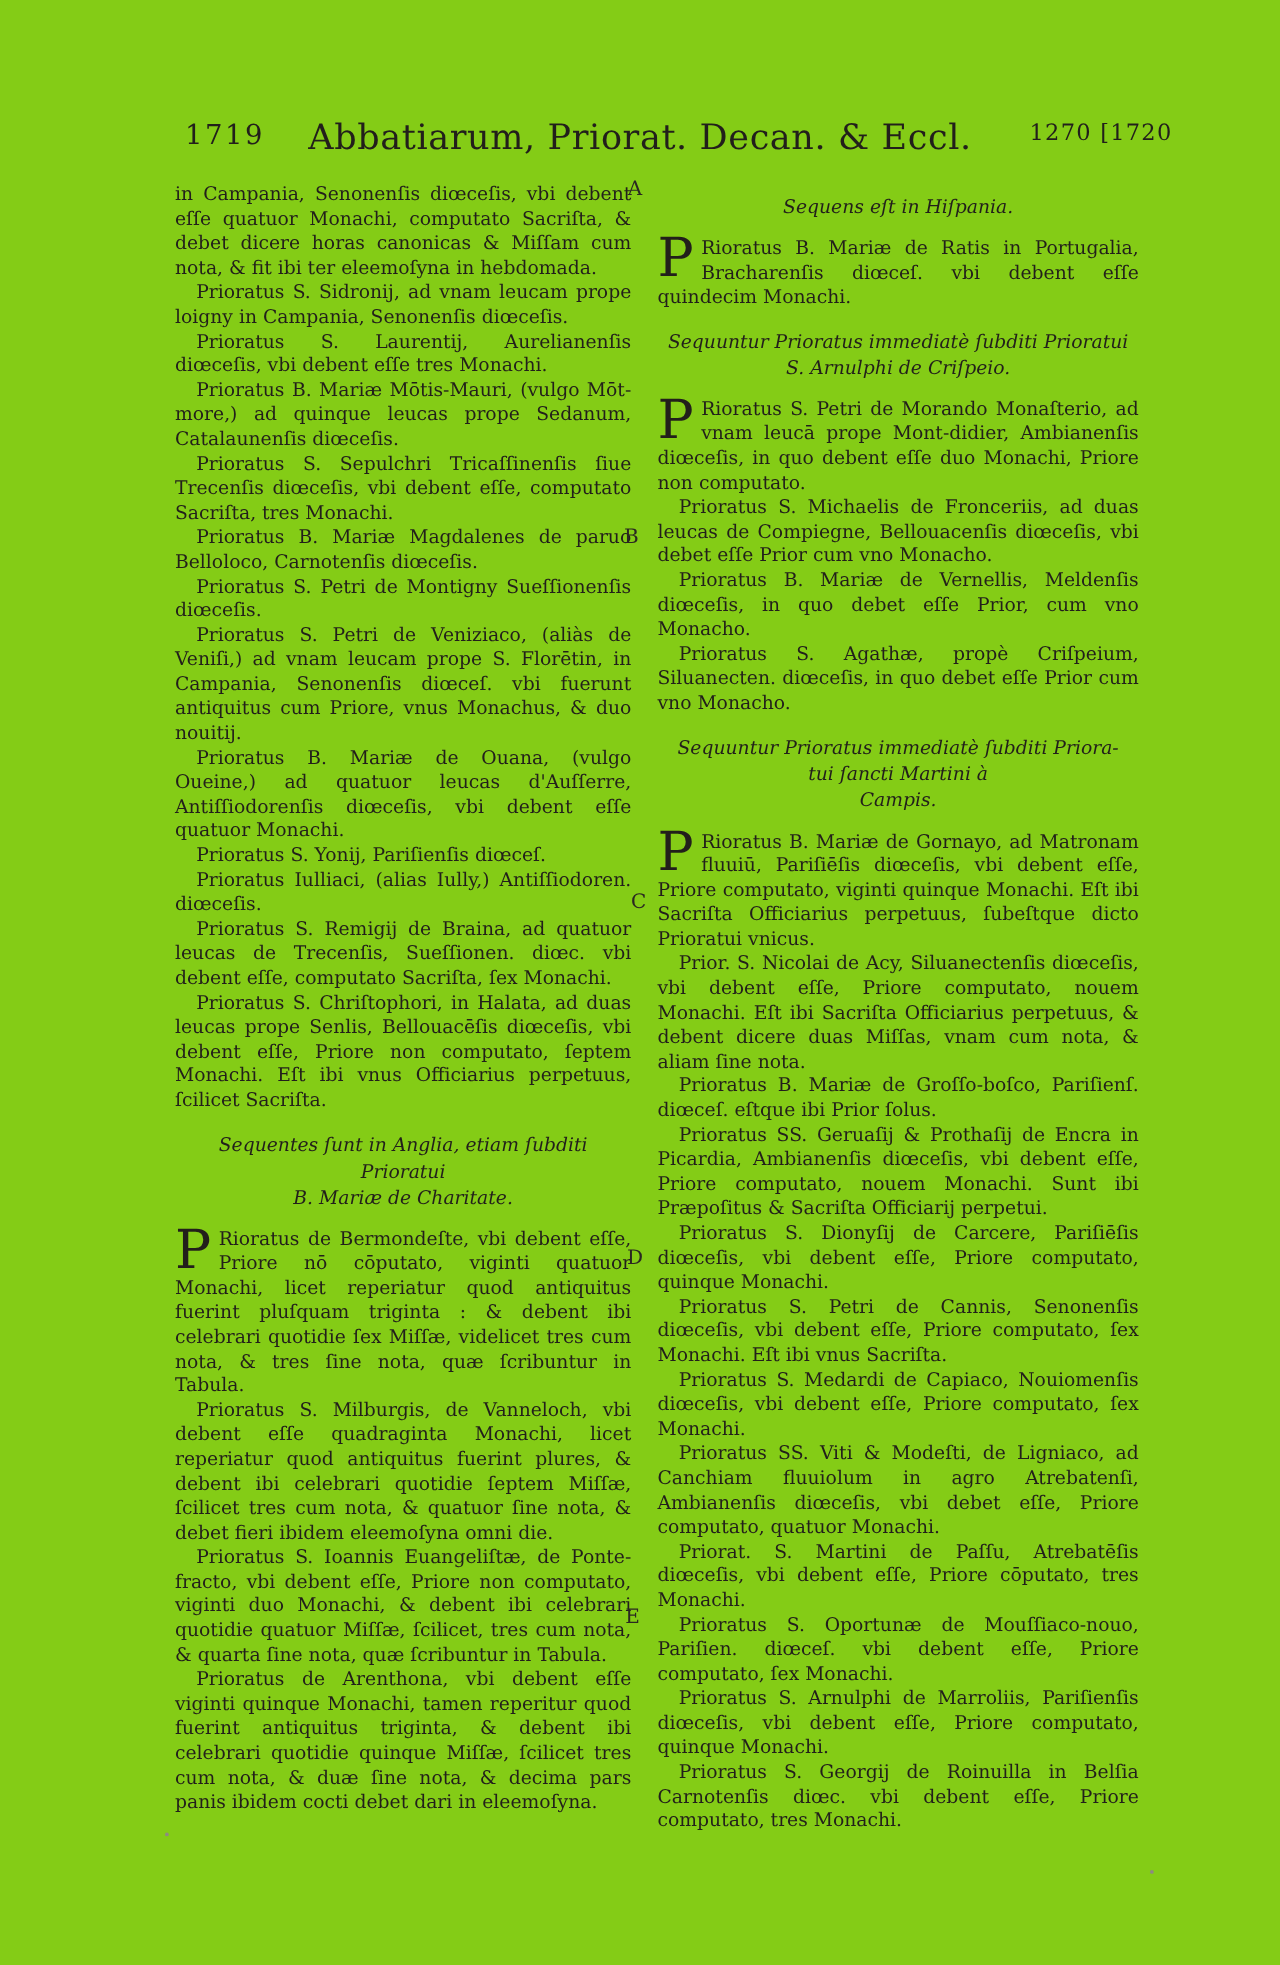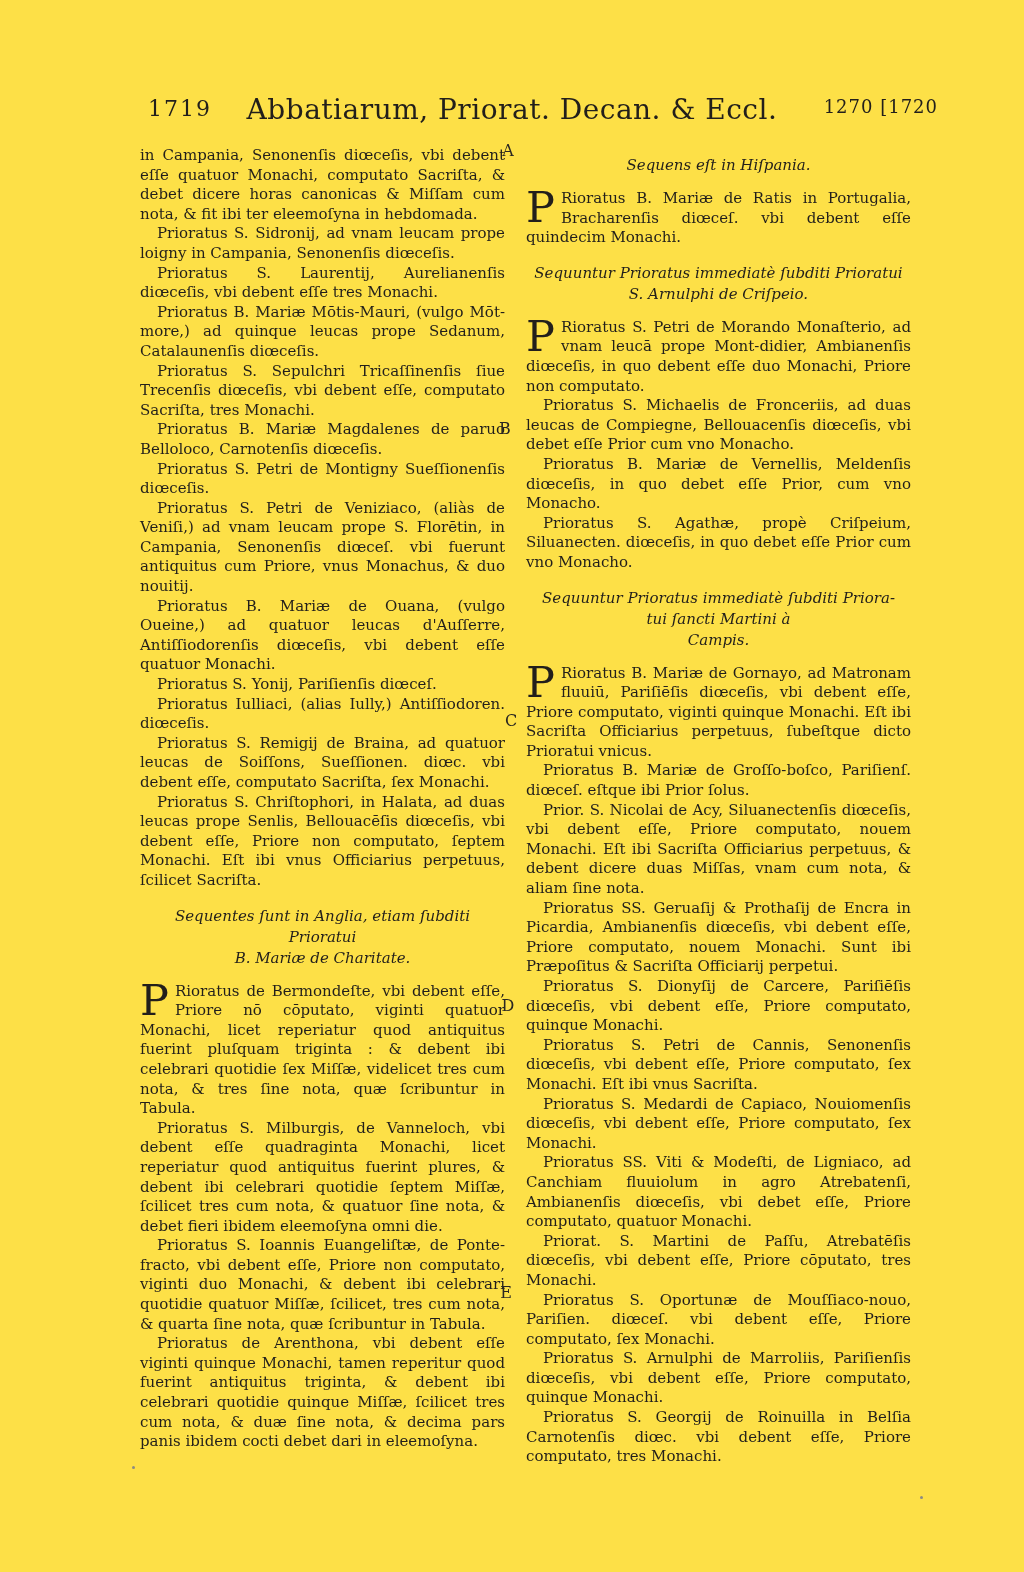--- a/index.html
+++ b/index.html
@@ -1,21 +1,21 @@
 <!DOCTYPE html>
 <html><head>
 <meta charset="utf-8">
 <style>
   html, body { margin: 0; padding: 0; background: #e9e7e1; }
   .page {
     position: relative;
     width: 1024px;
     height: 1572px;
     margin: 0 auto;
-    background: #fde047;
+    background: #84cc16;
     color: #221f1b;
     font-family: "DejaVu Serif", "Liberation Serif", serif;
     overflow: hidden;
   }
   .header { position: absolute; top: 96px; left: 0; width: 100%; height: 36px; }
   .folio-left  { position: absolute; left: 148px; top: 0; font-size: 22px; letter-spacing: 2px; }
   .running-title {
     position: absolute; left: 50%; top: -3px; transform: translateX(-50%);
     font-size: 28px; white-space: nowrap; letter-spacing: 0.5px;
   }
@@ -66,40 +66,40 @@
         <p class="indent">Prioratus S. Sidronij, ad vnam leucam prope loigny in Campania, Senonenſis diœceſis.</p>
         <p class="indent">Prioratus S. Laurentij, Aurelianenſis diœceſis, vbi debent eſſe tres Monachi.</p>
         <p class="indent">Prioratus B. Mariæ Mōtis-Mauri, (vulgo Mōt-more,) ad quinque leucas prope Sedanum, Catalaunenſis diœceſis.</p>
         <p class="indent">Prioratus S. Sepulchri Tricaſſinenſis ſiue Trecenſis diœceſis, vbi debent eſſe, computato Sacriſta, tres Monachi.</p>
         <p class="indent">Prioratus B. Mariæ Magdalenes de paruo Belloloco, Carnotenſis diœceſis.</p>
         <p class="indent">Prioratus S. Petri de Montigny Sueſſionenſis diœceſis.</p>
         <p class="indent">Prioratus S. Petri de Veniziaco, (aliàs de Veniſi,) ad vnam leucam prope S. Florētin, in Campania, Senonenſis diœceſ. vbi fuerunt antiquitus cum Priore, vnus Monachus, &amp; duo nouitij.</p>
         <p class="indent">Prioratus B. Mariæ de Ouana, (vulgo Oueine,) ad quatuor leucas d'Auſſerre, Antiſſiodorenſis diœceſis, vbi debent eſſe quatuor Monachi.</p>
         <p class="indent">Prioratus S. Yonij, Pariſienſis diœceſ.</p>
         <p class="indent">Prioratus Iulliaci, (alias Iully,) Antiſſiodoren. diœceſis.</p>
-        <p class="indent">Prioratus S. Remigij de Braina, ad quatuor leucas de Soiſſons, Sueſſionen. diœc. vbi debent eſſe, computato Sacriſta, ſex Monachi.</p>
+        <p class="indent">Prioratus S. Remigij de Braina, ad quatuor leucas de Trecenſis, Sueſſionen. diœc. vbi debent eſſe, computato Sacriſta, ſex Monachi.</p>
         <p class="indent">Prioratus S. Chriſtophori, in Halata, ad duas leucas prope Senlis, Bellouacēſis diœceſis, vbi debent eſſe, Priore non computato, ſeptem Monachi. Eſt ibi vnus Officiarius perpetuus, ſcilicet Sacriſta.</p>
         <p class="heading">Sequentes ſunt in Anglia, etiam ſubditi Prioratui<br>B. Mariæ de Charitate.</p>
         <p class="dropcap-para"><span class="dropcap">P</span>Rioratus de Bermondeſte, vbi debent eſſe, Priore nō cōputato, viginti quatuor Monachi, licet reperiatur quod antiquitus fuerint pluſquam triginta : &amp; debent ibi celebrari quotidie ſex Miſſæ, videlicet tres cum nota, &amp; tres ſine nota, quæ ſcribuntur in Tabula.</p>
         <p class="indent">Prioratus S. Milburgis, de Vanneloch, vbi debent eſſe quadraginta Monachi, licet reperiatur quod antiquitus fuerint plures, &amp; debent ibi celebrari quotidie ſeptem Miſſæ, ſcilicet tres cum nota, &amp; quatuor ſine nota, &amp; debet fieri ibidem eleemoſyna omni die.</p>
         <p class="indent">Prioratus S. Ioannis Euangeliſtæ, de Ponte-fracto, vbi debent eſſe, Priore non computato, viginti duo Monachi, &amp; debent ibi celebrari quotidie quatuor Miſſæ, ſcilicet, tres cum nota, &amp; quarta ſine nota, quæ ſcribuntur in Tabula.</p>
         <p class="indent">Prioratus de Arenthona, vbi debent eſſe viginti quinque Monachi, tamen reperitur quod fuerint antiquitus triginta, &amp; debent ibi celebrari quotidie quinque Miſſæ, ſcilicet tres cum nota, &amp; duæ ſine nota, &amp; decima pars panis ibidem cocti debet dari in eleemoſyna.</p>
       </div>
     <div class="col col-right" id="col-right">
         <p class="heading first">Sequens eſt in Hiſpania.</p>
         <p class="dropcap-para"><span class="dropcap">P</span>Rioratus B. Mariæ de Ratis in Portugalia, Bracharenſis diœceſ. vbi debent eſſe quindecim Monachi.</p>
         <p class="heading">Sequuntur Prioratus immediatè ſubditi Prioratui<br>S. Arnulphi de Criſpeio.</p>
         <p class="dropcap-para"><span class="dropcap">P</span>Rioratus S. Petri de Morando Monaſterio, ad vnam leucā prope Mont-didier, Ambianenſis diœceſis, in quo debent eſſe duo Monachi, Priore non computato.</p>
         <p class="indent">Prioratus S. Michaelis de Fronceriis, ad duas leucas de Compiegne, Bellouacenſis diœceſis, vbi debet eſſe Prior cum vno Monacho.</p>
         <p class="indent">Prioratus B. Mariæ de Vernellis, Meldenſis diœceſis, in quo debet eſſe Prior, cum vno Monacho.</p>
         <p class="indent">Prioratus S. Agathæ, propè Criſpeium, Siluanecten. diœceſis, in quo debet eſſe Prior cum vno Monacho.</p>
         <p class="heading">Sequuntur Prioratus immediatè ſubditi Priora-<br>tui ſancti Martini à<br>Campis.</p>
         <p class="dropcap-para"><span class="dropcap">P</span>Rioratus B. Mariæ de Gornayo, ad Matronam fluuiū, Pariſiēſis diœceſis, vbi debent eſſe, Priore computato, viginti quinque Monachi. Eſt ibi Sacriſta Officiarius perpetuus, ſubeſtque dicto Prioratui vnicus.</p>
+        <p class="indent">Prior. S. Nicolai de Acy, Siluanectenſis diœceſis, vbi debent eſſe, Priore computato, nouem Monachi. Eſt ibi Sacriſta Officiarius perpetuus, &amp; debent dicere duas Miſſas, vnam cum nota, &amp; aliam ſine nota.</p>
         <p class="indent">Prioratus B. Mariæ de Groſſo-boſco, Pariſienſ. diœceſ. eſtque ibi Prior ſolus.</p>
-        <p class="indent">Prior. S. Nicolai de Acy, Siluanectenſis diœceſis, vbi debent eſſe, Priore computato, nouem Monachi. Eſt ibi Sacriſta Officiarius perpetuus, &amp; debent dicere duas Miſſas, vnam cum nota, &amp; aliam ſine nota.</p>
         <p class="indent">Prioratus SS. Geruaſij &amp; Prothaſij de Encra in Picardia, Ambianenſis diœceſis, vbi debent eſſe, Priore computato, nouem Monachi. Sunt ibi Præpoſitus &amp; Sacriſta Officiarij perpetui.</p>
         <p class="indent">Prioratus S. Dionyſij de Carcere, Pariſiēſis diœceſis, vbi debent eſſe, Priore computato, quinque Monachi.</p>
         <p class="indent">Prioratus S. Petri de Cannis, Senonenſis diœceſis, vbi debent eſſe, Priore computato, ſex Monachi. Eſt ibi vnus Sacriſta.</p>
         <p class="indent">Prioratus S. Medardi de Capiaco, Nouiomenſis diœceſis, vbi debent eſſe, Priore computato, ſex Monachi.</p>
         <p class="indent">Prioratus SS. Viti &amp; Modeſti, de Ligniaco, ad Canchiam fluuiolum in agro Atrebatenſi, Ambianenſis diœceſis, vbi debet eſſe, Priore computato, quatuor Monachi.</p>
         <p class="indent">Priorat. S. Martini de Paſſu, Atrebatēſis diœceſis, vbi debent eſſe, Priore cōputato, tres Monachi.</p>
         <p class="indent">Prioratus S. Oportunæ de Mouſſiaco-nouo, Pariſien. diœceſ. vbi debent eſſe, Priore computato, ſex Monachi.</p>
         <p class="indent">Prioratus S. Arnulphi de Marroliis, Pariſienſis diœceſis, vbi debent eſſe, Priore computato, quinque Monachi.</p>
         <p class="indent">Prioratus S. Georgij de Roinuilla in Belſia Carnotenſis diœc. vbi debent eſſe, Priore computato, tres Monachi.</p>
       </div>

